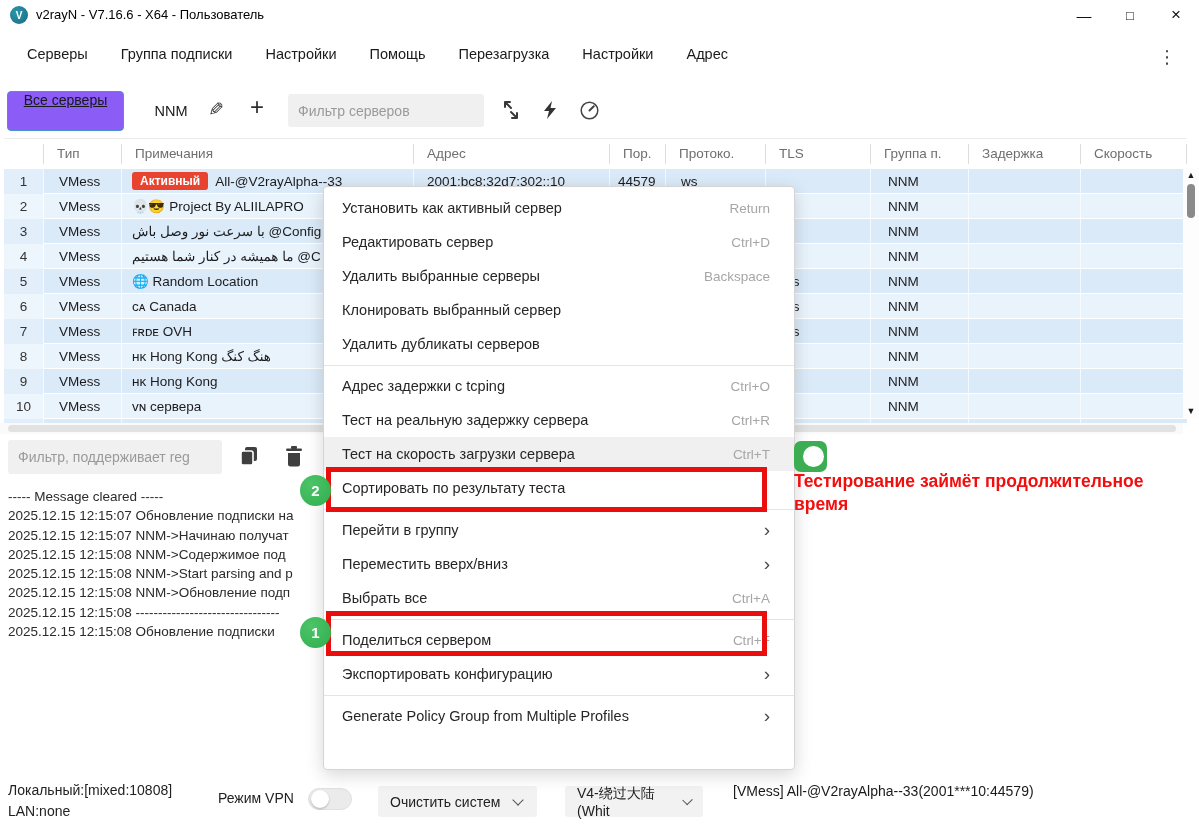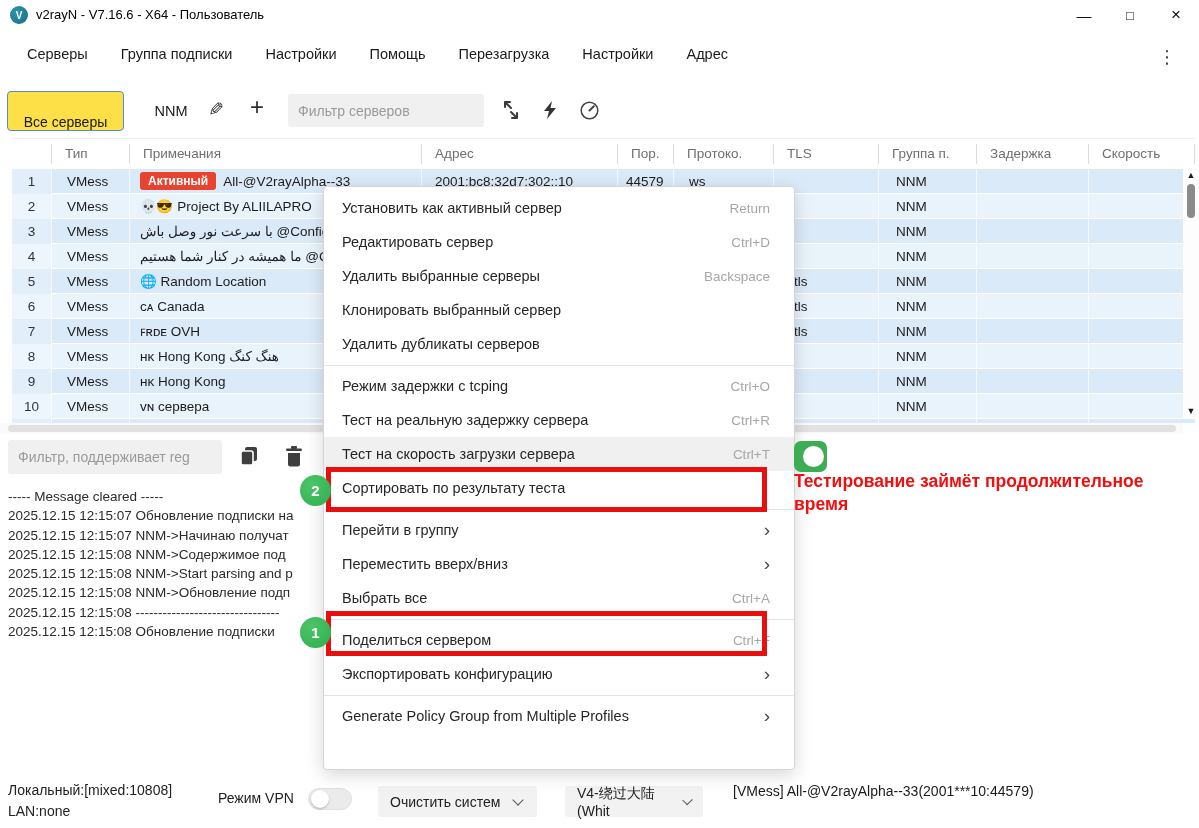--- a/index.html
+++ b/index.html
@@ -19,33 +19,33 @@
   .title-text { position:absolute; left:36px; top:7px; font-size:13px; color:#000; }
   .win-btn { position:absolute; top:0; width:44px; height:30px; display:flex; align-items:center; justify-content:center;
              font-size:15px; color:#111; }
   .win-min { left:1062px; } .win-max { left:1108px; font-size:13px; } .win-close { left:1154px; font-size:17px; }
   
   .menubar { position:absolute; left:27px; top:46px; display:flex; gap:33px; font-size:14.5px; color:#1b1b1b; }
   .menubar .mb-item { white-space:nowrap; }
   .kebab { position:absolute; left:1158px; top:46px; font-size:18px; color:#3c3c3c; letter-spacing:0; }
   
   .tab-active { position:absolute; left:7px; top:91px; width:117px; height:40px; border:1px solid #4f8fd0;
-                border-radius:4px; background:#fde047; display:flex; align-items:flex-end; justify-content:center;
-                font-size:14px; color:#16191d; }
+                border-radius:4px; background:#8b5cf6; display:flex; align-items:flex-start; justify-content:center;
+                font-size:14px; color:#16191d;text-decoration:underline; }
   .tab-nnm { position:absolute; left:142px; top:91px; width:58px; height:40px; display:flex; align-items:center;
              justify-content:center; font-size:14.5px; color:#16191d; }
   .ico-pencil { position:absolute; left:208px; top:98px; font-size:19px; color:#2e2e2e; transform:scaleX(-1); }
   .ico-plus { position:absolute; left:250px; top:93px; font-size:24px; color:#2e2e2e; font-weight:400; }
   .server-filter { position:absolute; left:288px; top:94px; width:196px; height:33px; background:#f0f0f0;
                    border:none; border-radius:3px; padding:0 10px; font-size:14px; font-family:"Liberation Sans",sans-serif; color:#333; }
   .server-filter::placeholder { color:#9a9a9a; }
   .tb-ico { position:absolute; top:100px; }
   .tb-expand { left:501px; } .tb-bolt { left:541px; } .tb-speed { left:579px; }
   
-  .table { position:absolute; left:12px; top:138px; width:1183px; height:285px; overflow:hidden; border-top:1px solid #ececec; }
+  .table { position:absolute; left:4px; top:138px; width:1183px; height:285px; overflow:hidden; border-top:1px solid #ececec; }
   .thead { display:flex; height:30px; align-items:center; font-size:13.5px; color:#6e6e6e; background:#fff; }
   .thead .hc { height:20px; line-height:20px; border-right:1px solid #dcdcdc; padding-left:13px; overflow:hidden; white-space:nowrap; }
   .trow { display:flex; height:25px; align-items:center; font-size:13.5px; color:#1c1c1e; border-bottom:1px solid #fff; }
   .trow:nth-child(odd) { background:#dbeaf8; }
   .trow:nth-child(even) { background:#e9f3fc; }
   .trow:nth-child(odd) .c-n { background:#e2eef9; }
   .trow:nth-child(even) .c-n { background:#eef6fd; }
   .c { height:25px; line-height:25px; padding-left:13px; overflow:hidden; white-space:nowrap; border-right:1px solid rgba(255,255,255,.7); }
   .c-n { width:40px; padding-left:0; text-align:center; color:#333; }
   .c-type { width:78px; padding-left:15px; }
@@ -391,21 +391,21 @@
     <span class="mi-shortcut">Backspace</span>
   </div>
   <div class="mi">
     <span>Клонировать выбранный сервер</span>
   </div>
   <div class="mi">
     <span>Удалить дубликаты серверов</span>
   </div>
   <div class="sep"></div>
   <div class="mi">
-    <span>Режим задержки с tcping</span>
+    <span>Адрес задержки с tcping</span>
     <span class="mi-shortcut">Ctrl+O</span>
   </div>
   <div class="mi">
     <span>Тест на реальную задержку сервера</span>
     <span class="mi-shortcut">Ctrl+R</span>
   </div>
   <div class="mi hl">
     <span>Тест на скорость загрузки сервера</span>
     <span class="mi-shortcut">Ctrl+T</span>
   </div>

